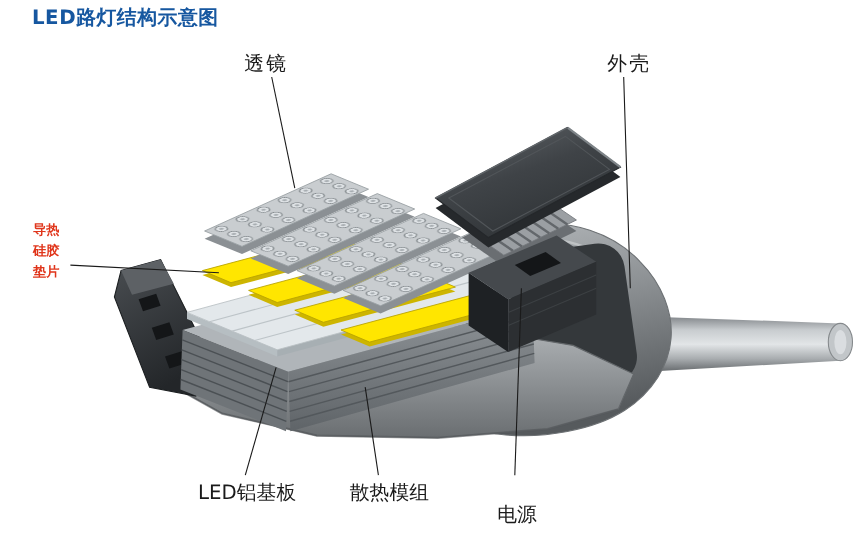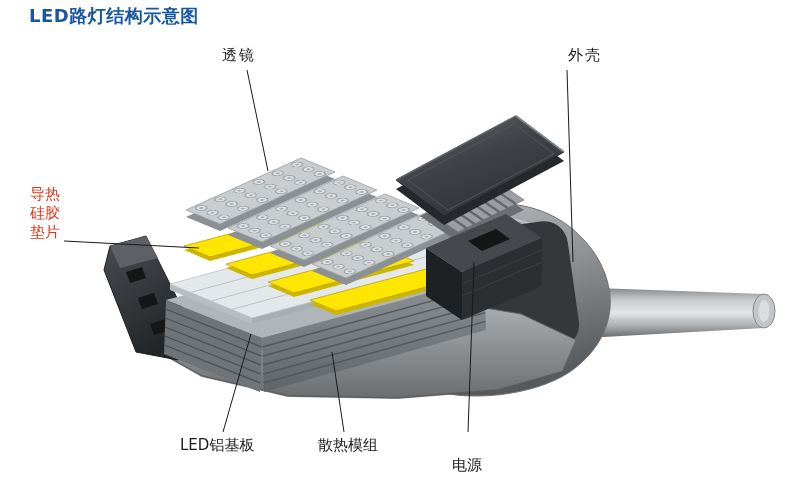--- a/index.html
+++ b/index.html
@@ -7,24 +7,24 @@
     width:785px;height:485px;background:#ffffff;
     font-family:"DejaVu Sans","Liberation Sans",sans-serif;
   }
   .stage{position:relative;width:785px;height:485px;background:#fff;overflow:hidden;margin-left:16px;}
   .stage svg{position:absolute;left:0;top:0;}
   .title{
     position:absolute;left:13px;top:4px;margin:0;
     font-size:18px;font-weight:bold;letter-spacing:.5px;
     color:var(--title_blue,#1657a0);
   }
-  .lbl{position:absolute;font-size:15px;color:var(--label_black,#1a1a1a);white-space:nowrap;}
+  .lbl{position:absolute;font-size:18px;color:var(--label_black,#1a1a1a);white-space:nowrap;}
   .lbl-lens{left:206px;top:46px;letter-spacing:2px;}
-  .lbl-housing{left:552px;top:46px;letter-spacing:2px;}
-  .lbl-pad{left:14px;top:185px;font-size:15px;line-height:19px;color:var(--pad_label_red,#e0351b);}
+  .lbl-housing{left:536px;top:46px;letter-spacing:2px;}
+  .lbl-pad{left:14px;top:200px;font-size:12px;line-height:19px;color:var(--pad_label_red,#e0351b);font-weight:bold;}
   .lbl-substrate{left:164px;top:436px;}
   .lbl-heatsink{left:302px;top:436px;font-family:Liberation Mono, monospace;}
   .lbl-power{left:436px;top:456px;}
   .pad-top{fill:var(--pad_yellow,#ffe600);stroke:#b8a300;stroke-width:.8;}
   .pad-edge{fill:#cdb500;}
   .leader{stroke:#1a1a1a;stroke-width:1;}
 </style>
 </head>
 <body>
 

